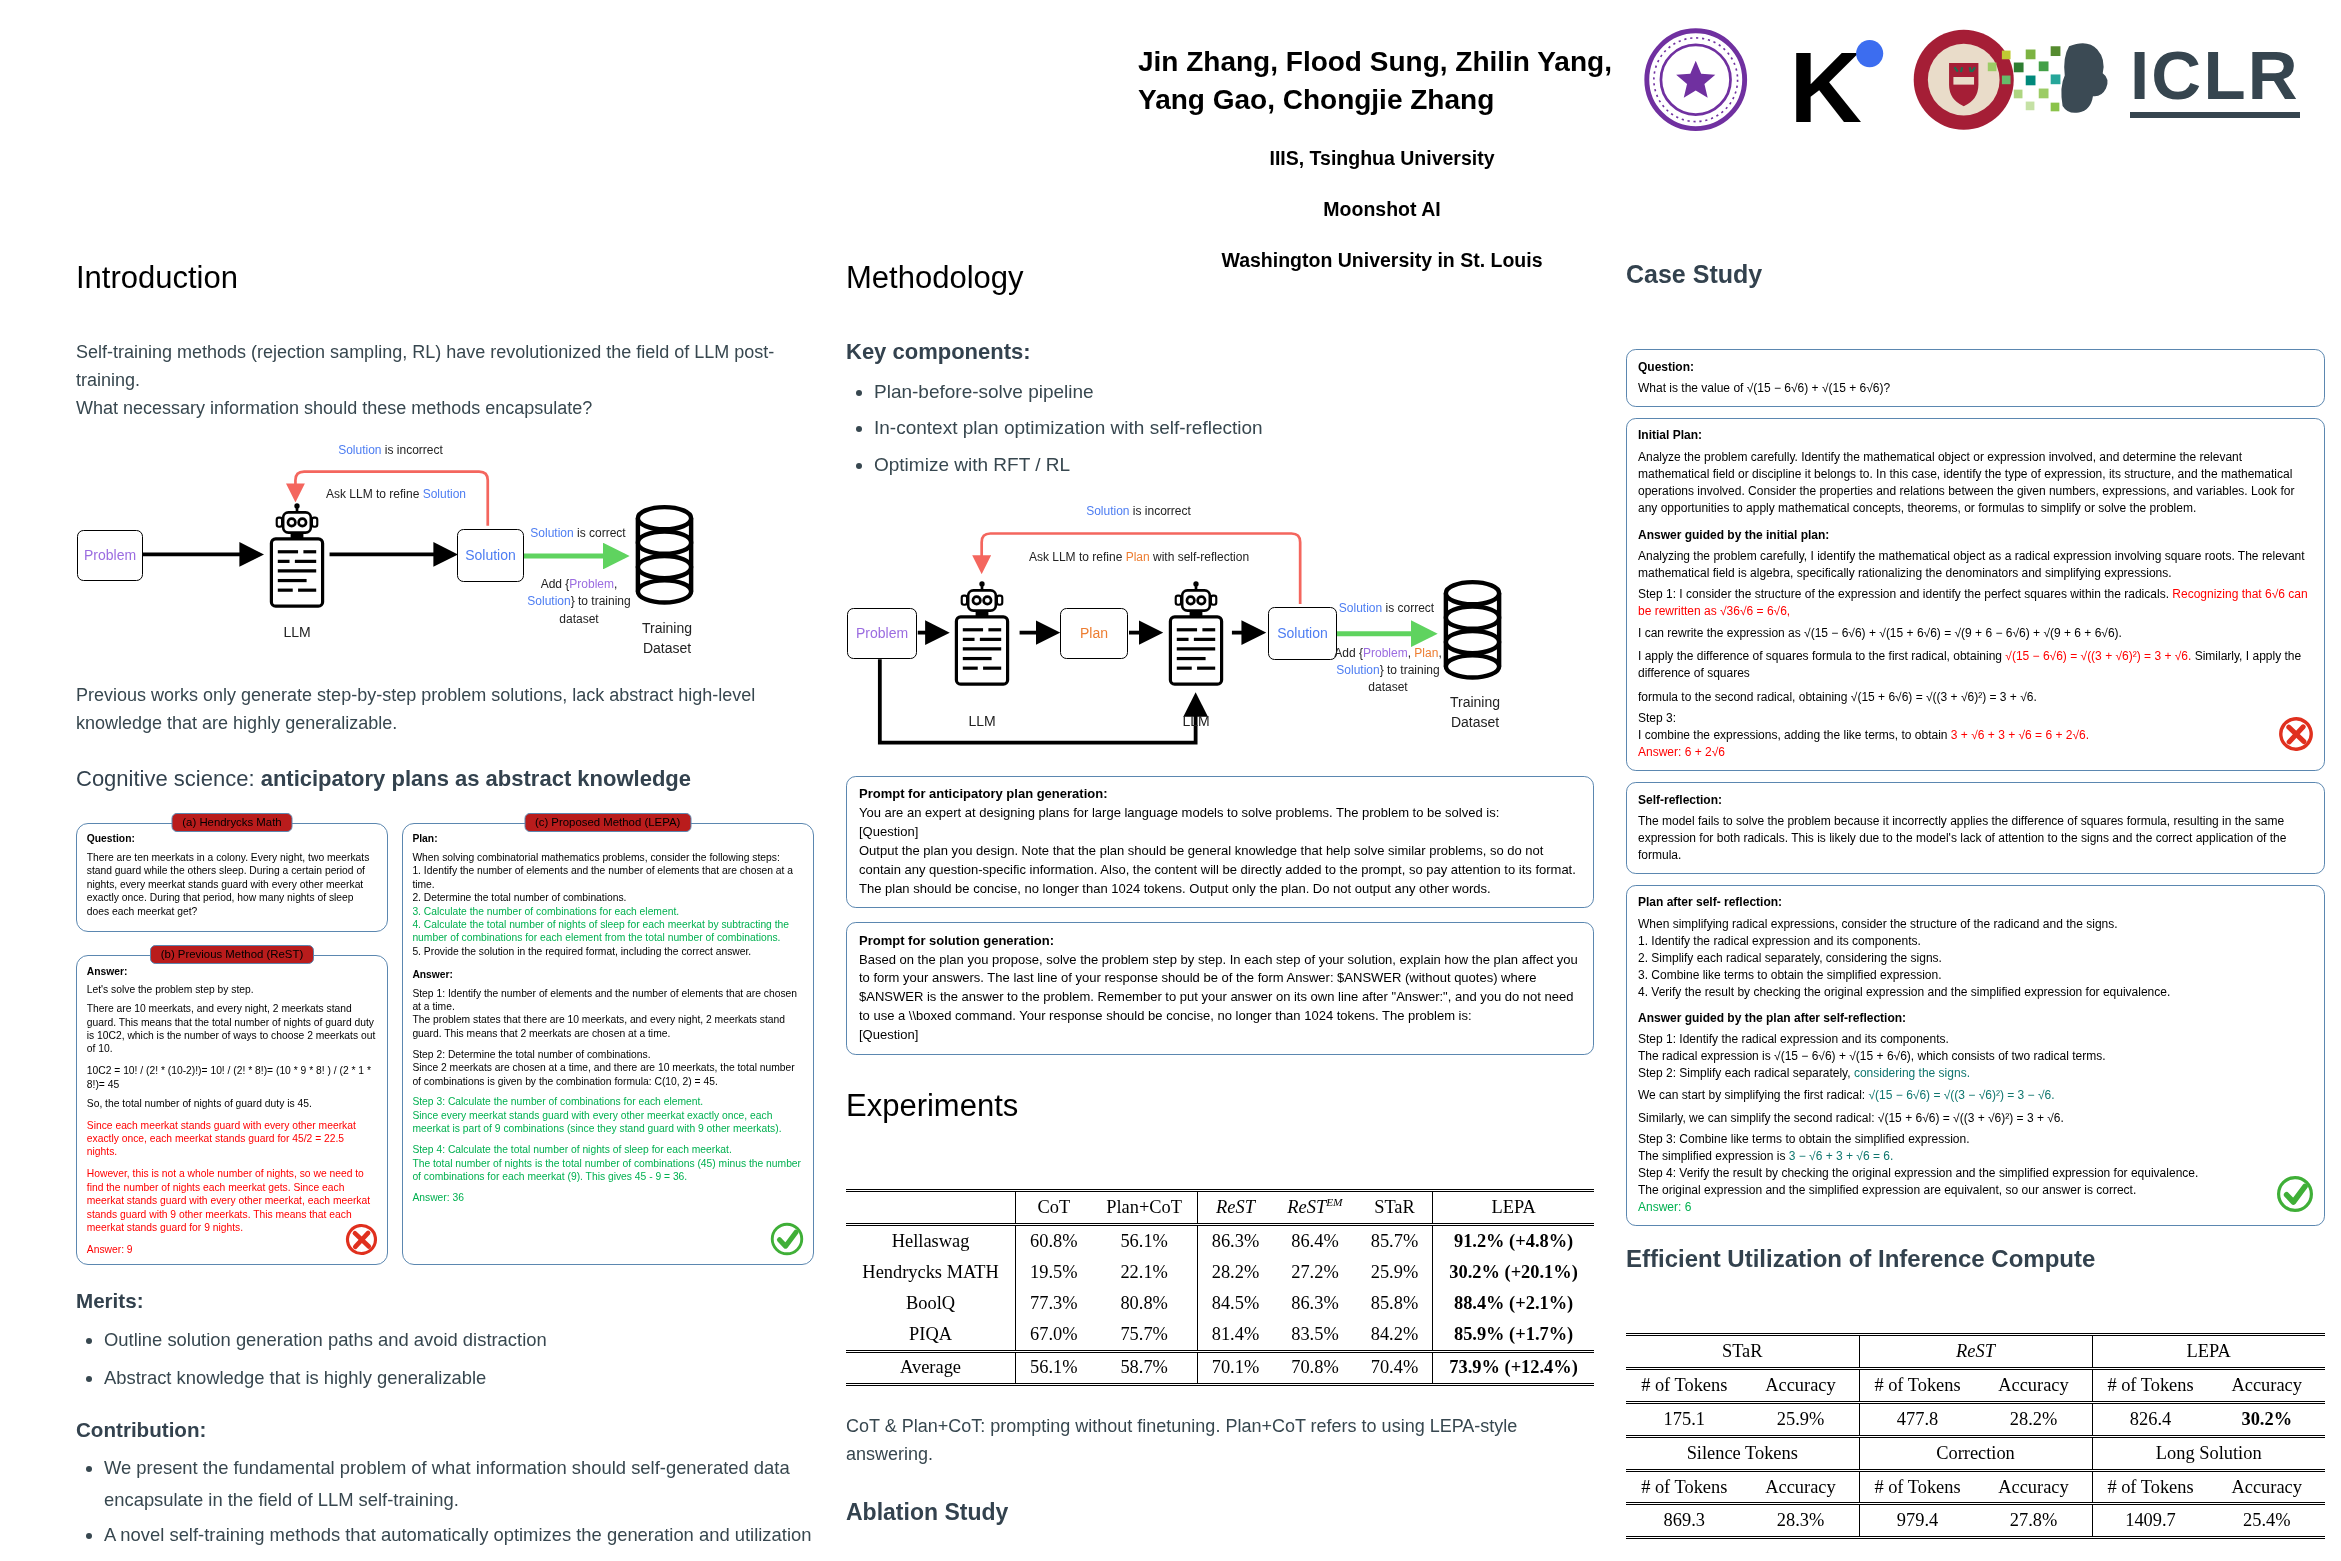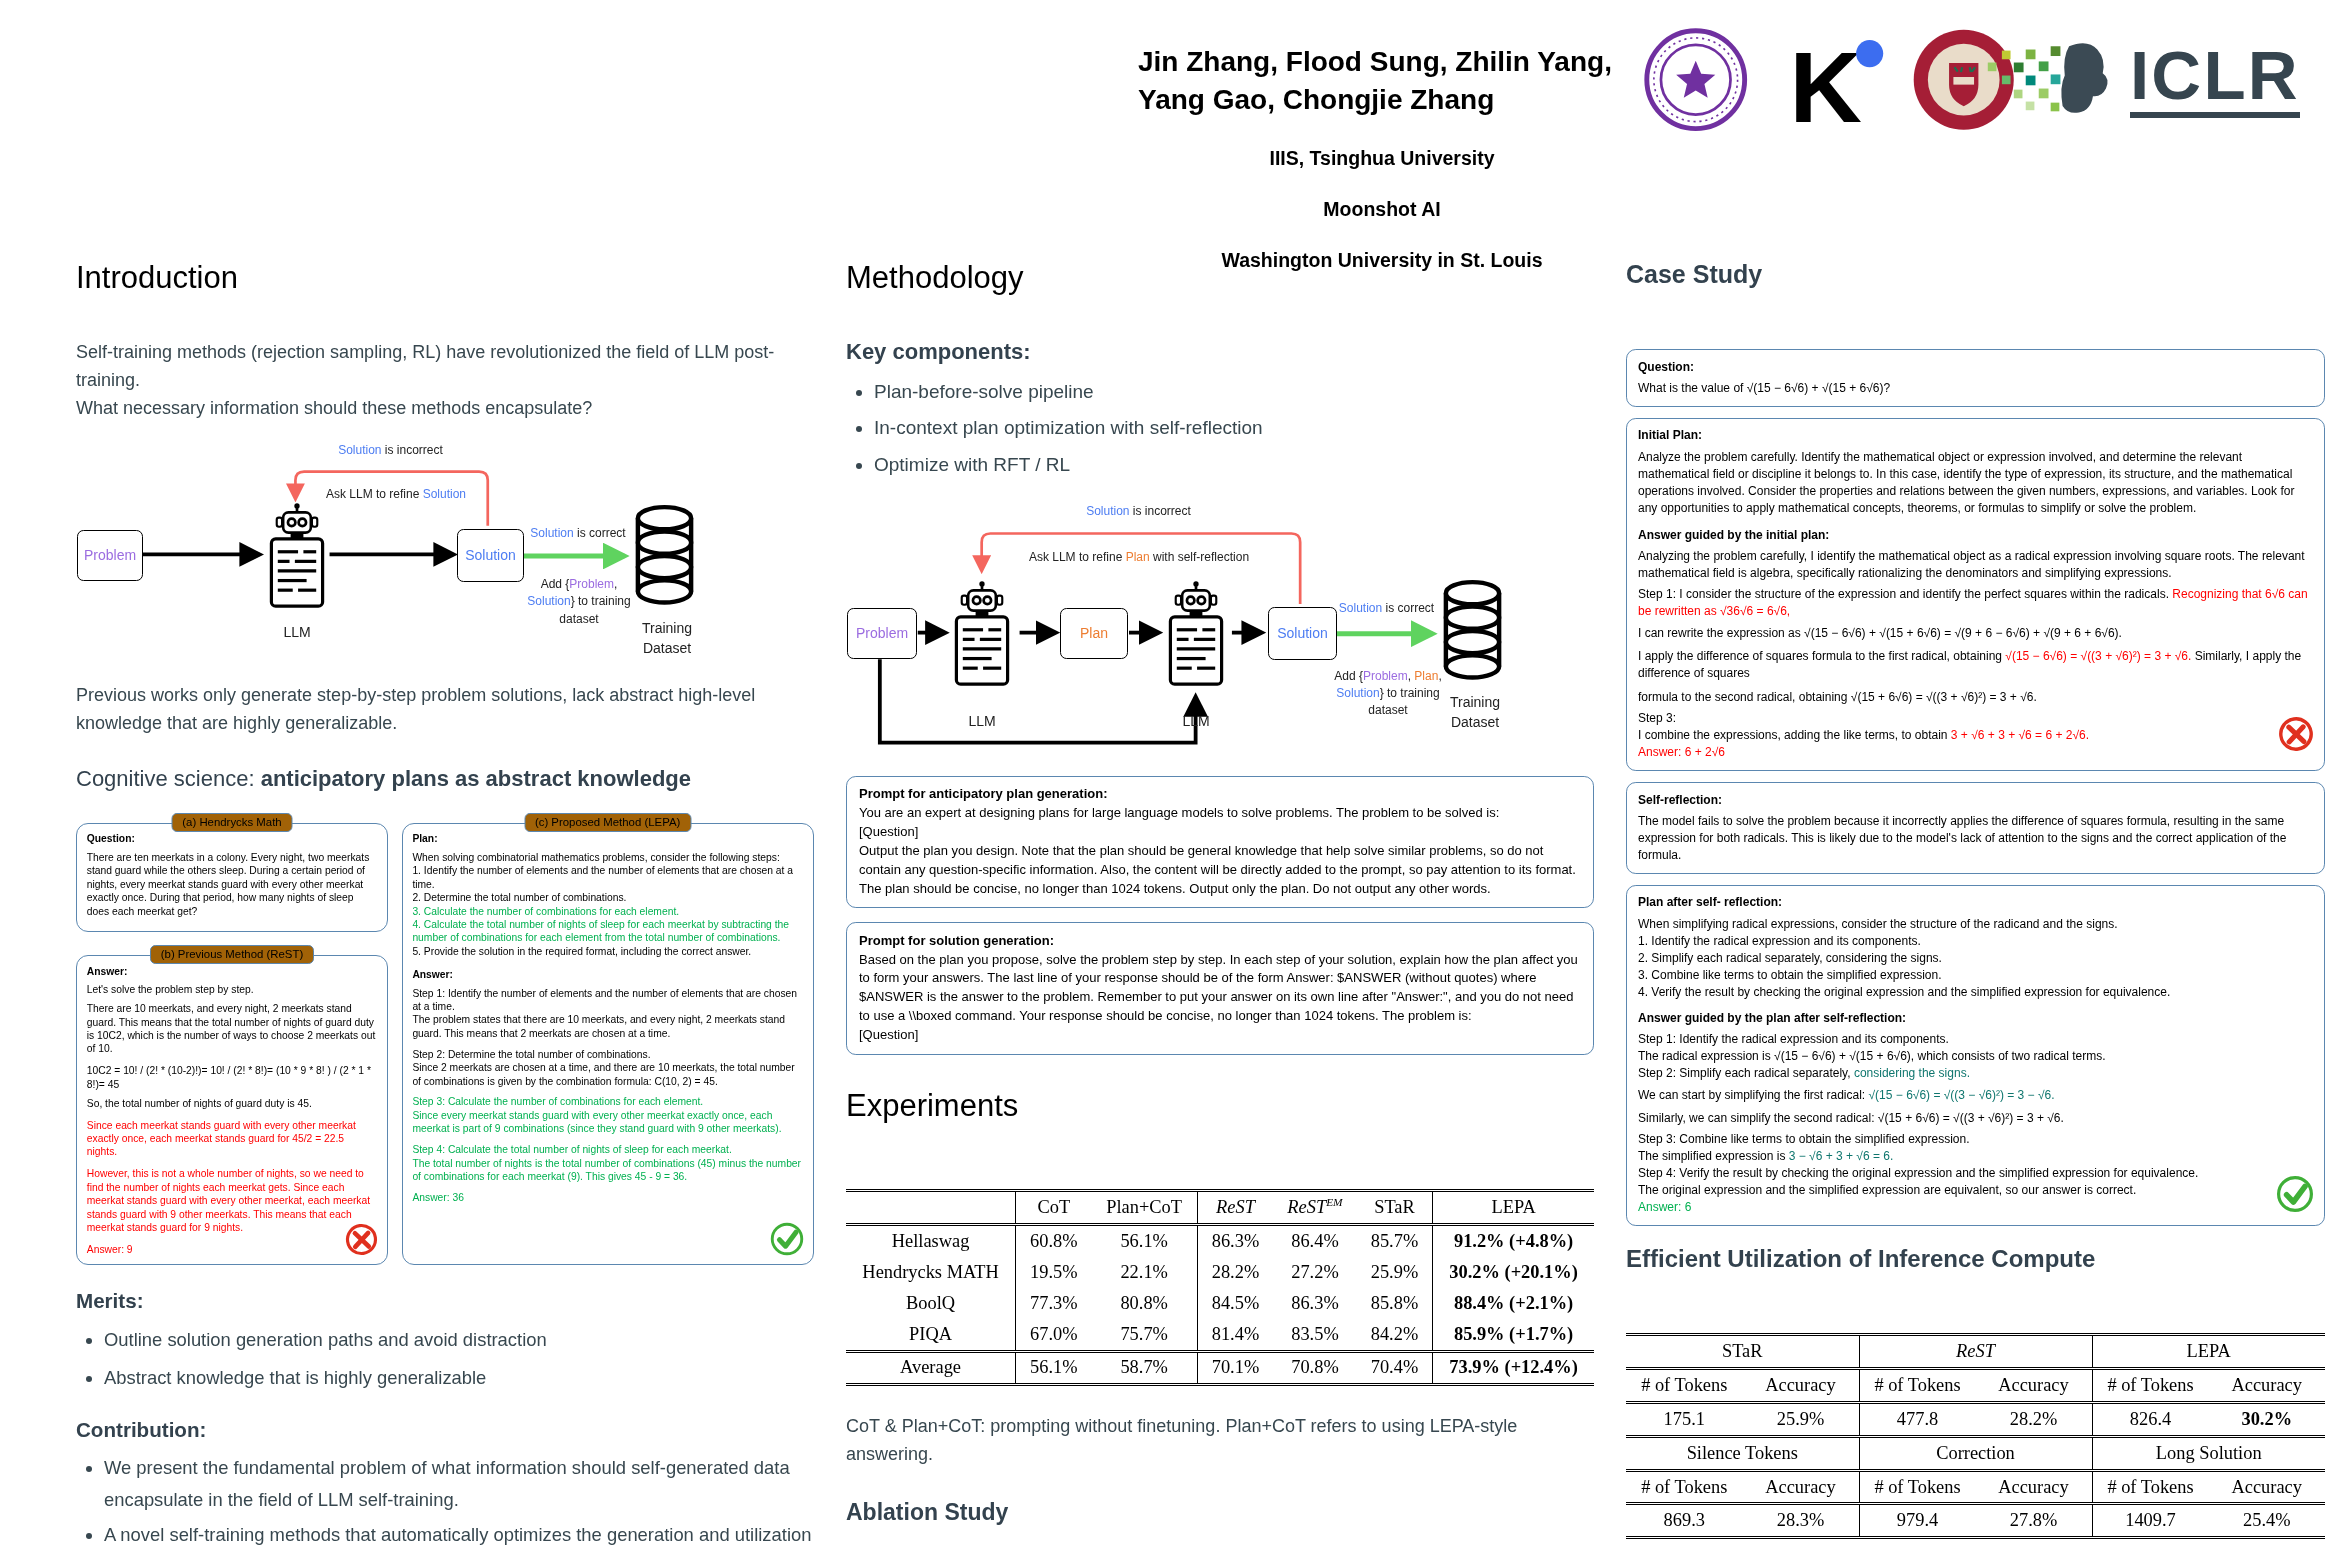--- a/index.html
+++ b/index.html
@@ -39,21 +39,21 @@
   .figlab.big{font-size:14px;}
   .sg-blue{color:#4d7df2;} .sg-purple{color:#9b6ce0;} .sg-orange{color:#ed7d31;}
   .sg-red{color:#ff0000;} .sg-green{color:#0f766e;} .sg-b{font-weight:700;}
   .serif-i{font-family:"Liberation Serif",serif;font-style:italic;}
   sup{font-size:0.62em;}
 
   
   .exwrap{display:grid;grid-template-columns:312px 412px;column-gap:13.6px;margin-top:5.4px;}
   .exbox{position:relative;border:1.6px solid #5b87b0;border-radius:12px;background:#fff;
          padding:8.7px 9.8px 7.6px 9.8px;font-size:10.3px;line-height:1.3;color:#000;}
-  .tab{position:absolute;top:-11px;left:50%;transform:translateX(-50%);background:#a16207;
+  .tab{position:absolute;top:-11px;left:50%;transform:translateX(-50%);background:#b91c1c;
        border:1.6px solid #5b87b0;border-radius:5.4px;padding:1.1px 9.8px;font-size:11.4px;white-space:nowrap;}
   .exbox p{margin:0 0 5.4px 0;}
   .exbox .lbl{font-weight:700;}
   .red{color:#ff0000;} .green{color:#00b050;}
 
   
   .cbox{position:relative;border:1.6px solid #5b87b0;border-radius:9.8px;background:#fff;
         padding:8.7px 11px;font-size:12px;line-height:1.42;color:#000;margin-bottom:11px;}
   .cbox p{margin:0 0 4.3px 0;}
   .cbox .lbl{font-weight:700;}
@@ -374,21 +374,21 @@
             <line x1="62" y1="170" x2="96" y2="170"></line>
         </g>
       </svg>
       <div class="figlab big" style="left:318px;top:210px;width:64px;">LLM</div>
 
       <div class="nodebox" style="left:422px;top:106px;width:67px;height:51px;">
         <span class="sg-blue">Solution</span>
       </div>
 
       <div class="figlab" style="left:482px;top:99px;width:117px;"><span class="sg-blue">Solution</span><span> is correct</span></div>
-      <div class="figlab" style="left:485px;top:167px;width:114px;"><span>Add {</span><span class="sg-purple">Problem</span><span>, </span><span class="sg-orange">Plan</span><span>, </span><span class="sg-blue">Solution</span><span>} to training dataset</span></div>
+      <div class="figlab" style="left:485px;top:144px;width:114px;"><span>Add {</span><span class="sg-purple">Problem</span><span>, </span><span class="sg-orange">Plan</span><span>, </span><span class="sg-blue">Solution</span><span>} to training dataset</span></div>
 
       <svg class="abs" style="left:596px;top:77px;" width="61" height="107" viewBox="0 0 110 190">
         <line x1="7" y1="26" x2="7" y2="158" stroke="#000" stroke-width="8"></line>
         <line x1="103" y1="26" x2="103" y2="158" stroke="#000" stroke-width="8"></line>
         <ellipse cx="55" cy="158" rx="48" ry="20" fill="#fff" stroke="#000" stroke-width="8"></ellipse>
         <ellipse cx="55" cy="114" rx="48" ry="20" fill="#fff" stroke="#000" stroke-width="8"></ellipse>
         <ellipse cx="55" cy="70" rx="48" ry="20" fill="#fff" stroke="#000" stroke-width="8"></ellipse>
         <ellipse cx="55" cy="26" rx="48" ry="20" fill="#fff" stroke="#000" stroke-width="8"></ellipse>
       </svg>
       <div class="figlab big" style="left:591px;top:191px;width:76px;">Training Dataset</div>

